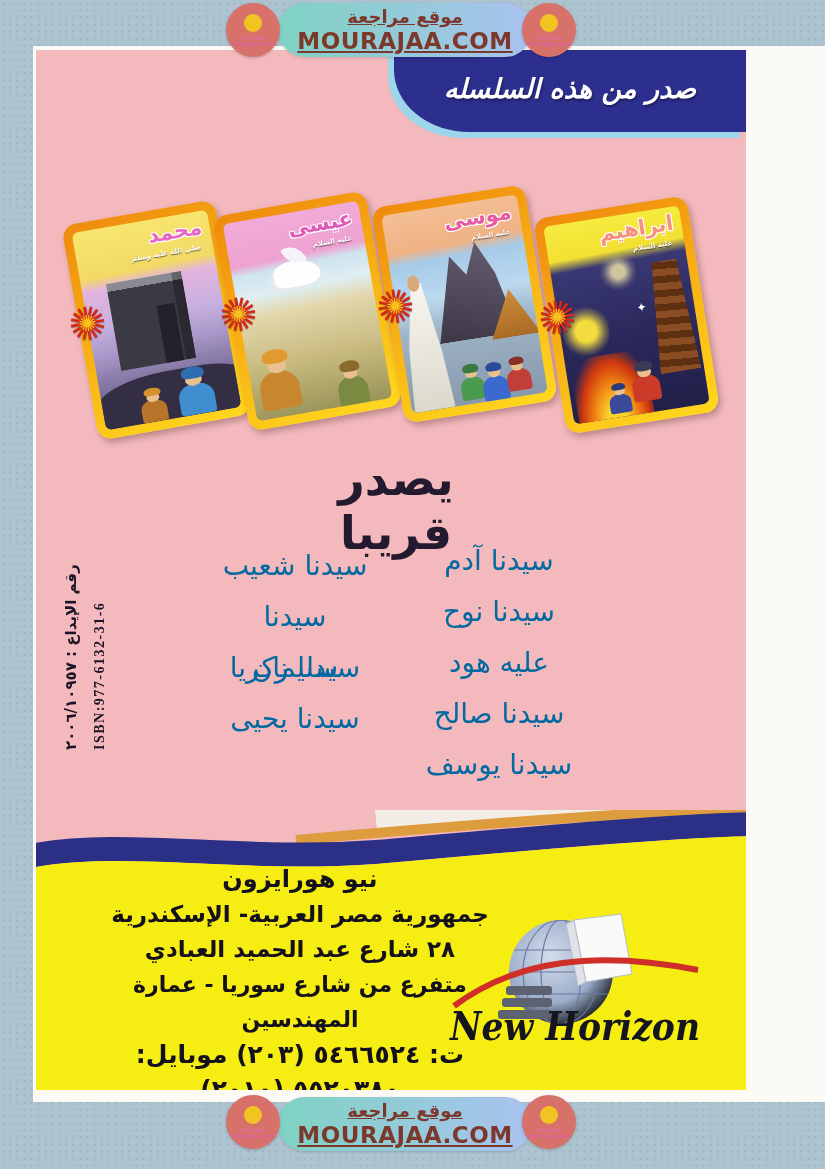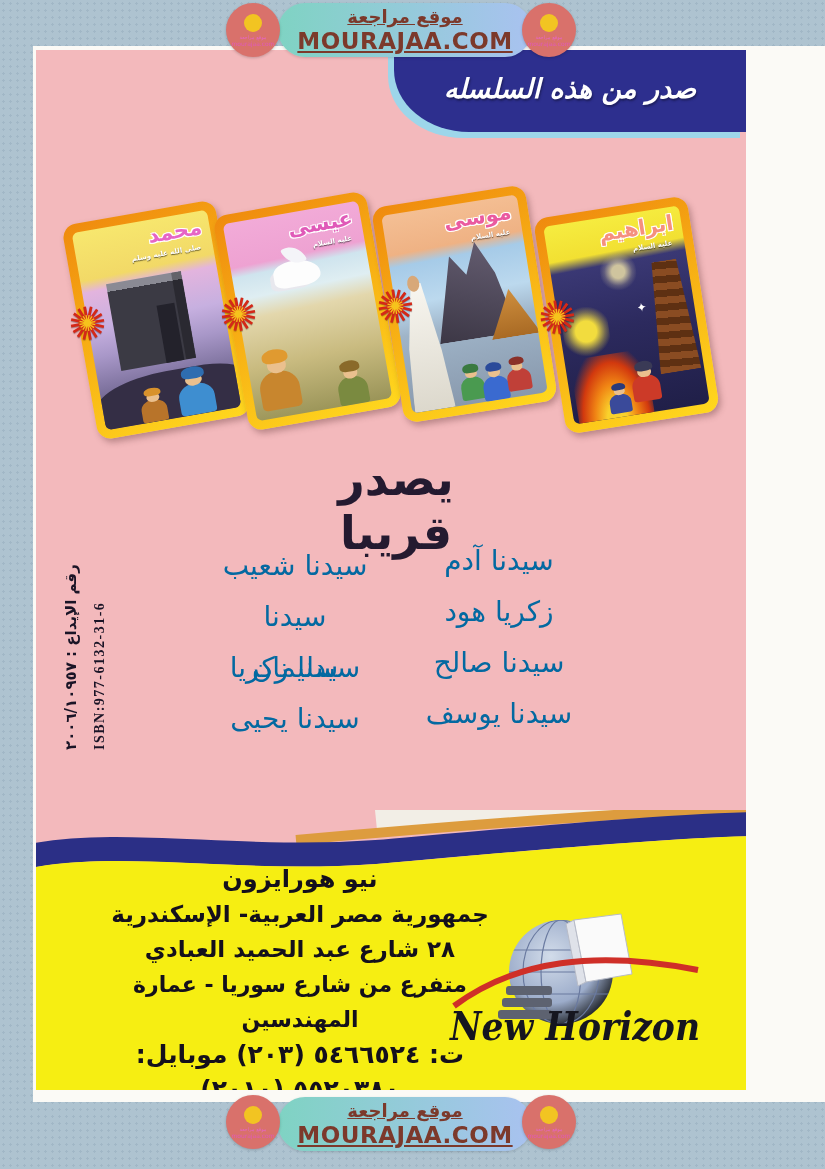--- a/index.html
+++ b/index.html
@@ -220,21 +220,22 @@
       <div class="badge">
           <span class="b1">✺</span>
           <span class="b2">✺</span>
         </div>
     </div>
 
     <div class="coming">يصدر قريبا</div>
 
     <div class="col col-right">
       <div>سيدنا آدم</div>
-      <div>زكريا هود</div>
+      <div>سيدنا نوح</div>
+      <div>عليه هود</div>
       <div>سيدنا صالح</div>
       <div>سيدنا يوسف</div>
     </div>
     <div class="col col-left">
       <div>سيدنا شعيب</div>
       <div>سيدنا سليمان</div>
       <div>سيدنا زكريا</div>
       <div>سيدنا يحيى</div>
     </div>
 

